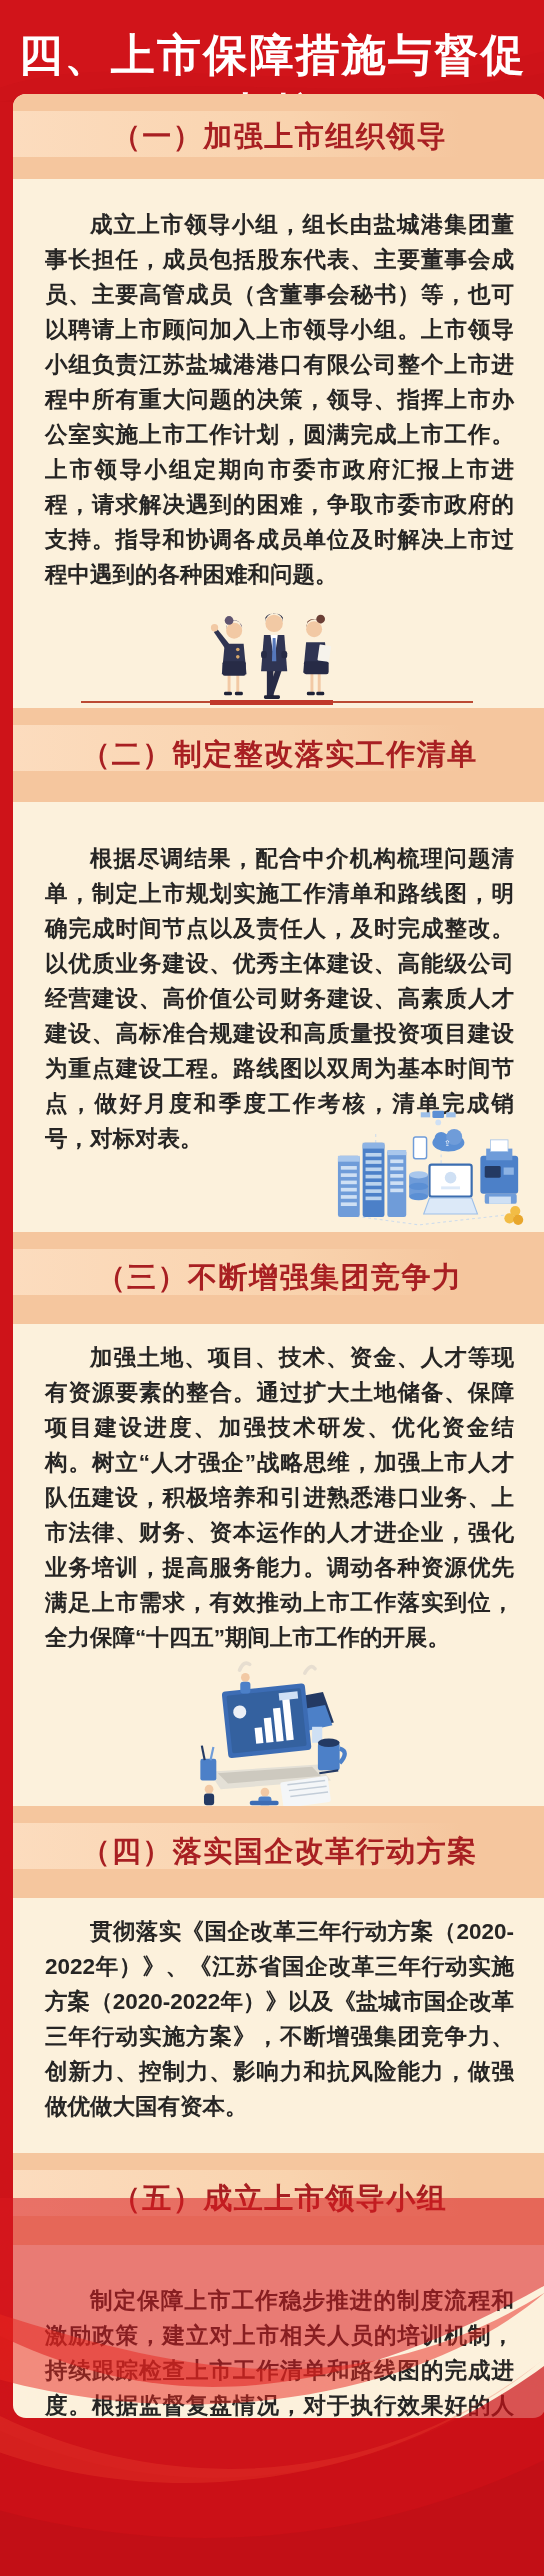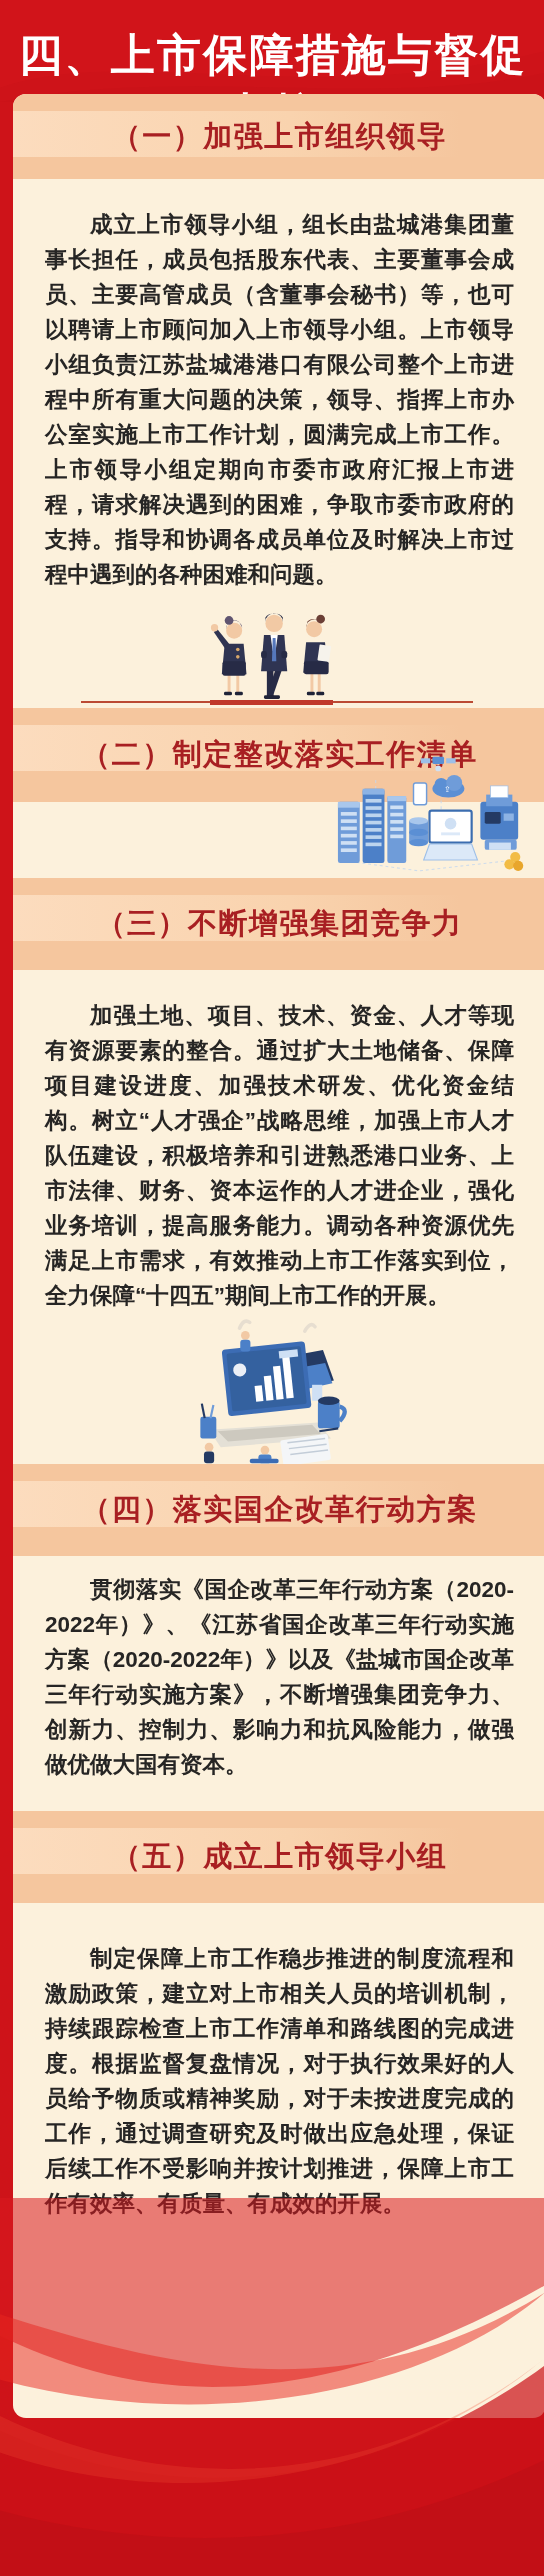--- a/index.html
+++ b/index.html
@@ -39,21 +39,21 @@
   .band h2{
     position:relative;margin:0;font-size:29px;font-weight:800;color:#a81f22;letter-spacing:1.5px;
   }
   
   .body-text{
     margin:0 32px;font-size:22.5px;line-height:35px;color:#262524;
     text-align:justify;text-indent:2em;font-weight:600;
   }
   .body-1{margin-top:28px;}
   .body-2{margin-top:39px;}
-  .body-3{margin-top:28px;}
+  .body-3{margin-top:16px;}
   .body-4{margin-top:16px;}
   .body-5{margin-top:38px;}
   
   .illus-1{position:relative;height:107px;margin-top:8.7px;}
   .illus-1 svg.people{position:absolute;left:187px;bottom:5.8px;}
   .baseline-thin{position:absolute;left:68px;right:73px;bottom:4.4px;height:2.2px;background:#bb4a33;}
   .baseline-thick{position:absolute;left:197px;width:123px;bottom:2.9px;height:4.4px;background:#c0392b;}
   .illus-2{position:relative;height:76px;}
   .illus-2 svg{position:absolute;right:19px;bottom:1.5px;}
   .illus-3{position:relative;height:151px;}
@@ -122,20 +122,21 @@
         <circle cx="157" cy="40" r="11" fill="#f2c9a4"></circle>
         <path d="M146,38 a11,11 0 0 1 22,-1 l-2,-8 a12,9 0 0 0 -18,0 Z" fill="#6b3f35"></path>
         <circle cx="166" cy="26" r="6" fill="#6b3f35"></circle>
       </g>
     </svg>
   </div>
 
   <div class="band band-2">
     <h2>（二）制定整改落实工作清单</h2>
   </div>
+  <p class="body-text body-2">根据尽调结果，配合中介机构梳理问题清单，制定上市规划实施工作清单和路线图，明确完成时间节点以及责任人，及时完成整改。以优质业务建设、优秀主体建设、高能级公司经营建设、高价值公司财务建设、高素质人才建设、高标准合规建设和高质量投资项目建设为重点建设工程。路线图以双周为基本时间节点，做好月度和季度工作考核，清单完成销号，对标对表。</p>
 
   <div class="illus-2">
     <svg width="195" height="125" viewBox="0 0 268 172">
       <g stroke="#c3d7ef" stroke-width="1.5" stroke-dasharray="4 4" fill="none" opacity="0.8">
         <path d="M10,150 L120,165 L250,150"></path>
         <path d="M60,40 L60,150"></path>
           <path d="M150,60 L150,110"></path>
       </g>
 
       <g>

